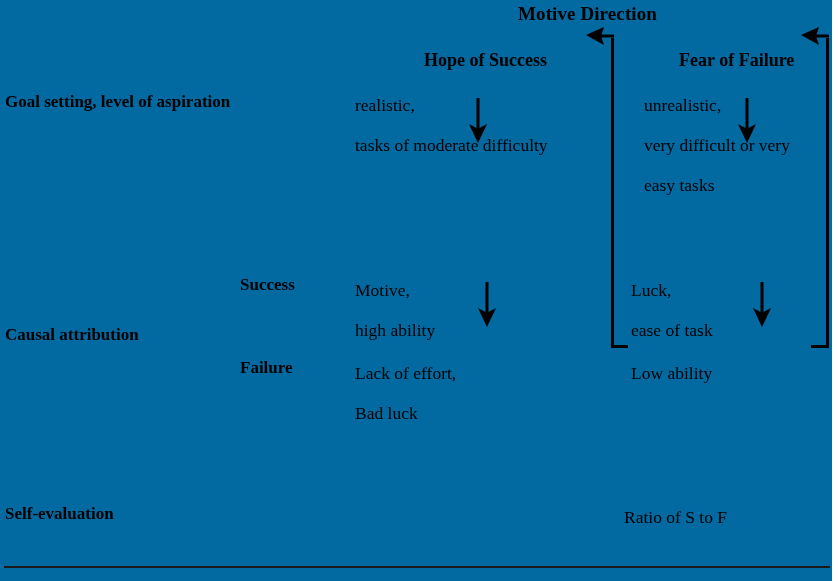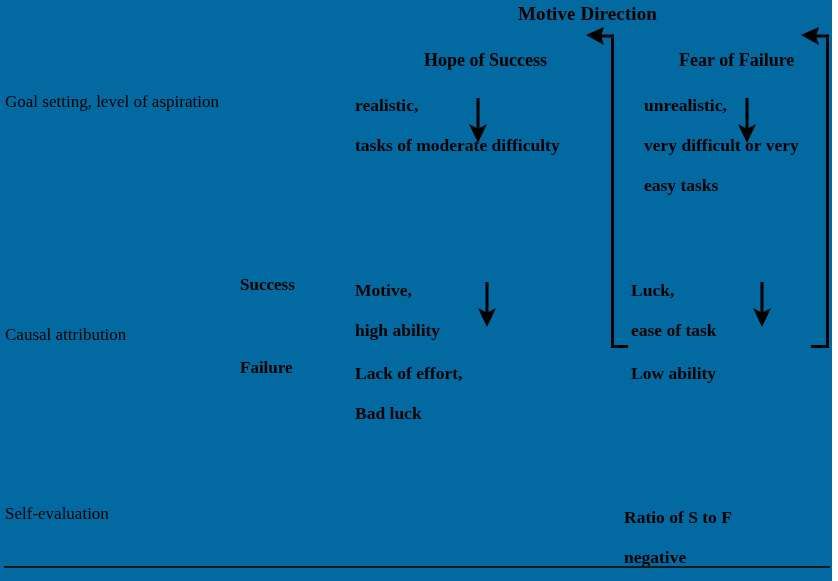--- a/index.html
+++ b/index.html
@@ -25,35 +25,34 @@
     letter-spacing: 0.1px;
     white-space: nowrap;
   }
   .colhead {
     font-weight: bold;
     font-size: 18px;
     white-space: nowrap;
     margin-left: 32px;
   }
   .rowlabel {
-    font-weight: normal;
+    font-weight: bold;
     font-size: 17px;
     line-height: 24px;
     white-space: nowrap;
   }
   .sublabel {
     font-weight: bold;
     font-size: 17px;
     white-space: nowrap;
   }
   .cell {
     font-size: 17.5px;
     line-height: 40px;
     white-space: nowrap;
-    font-weight: bold;
   }
   .cell .ln { display: block; }
 
   
   .hrule {
     height: 2px;
     background: #1a1a1a;
   }
 
   
@@ -180,18 +179,17 @@
 
   <div class="abs cell" style="left:631px; top:353px;">
     <span class="ln">Low ability</span>
   </div>
 
   <div class="abs rowlabel" style="left:5px; top:502px;">Self-evaluation</div>
 
 
   <div class="abs cell" style="left:624px; top:497px;">
     <span class="ln">Ratio of S to F</span>
-    <span class="ln">negative</span>
   </div>
 
   <div class="abs hrule" style="left:4px; top:566px; width:826px;"></div>
 
 </div>
 
 </body></html>

